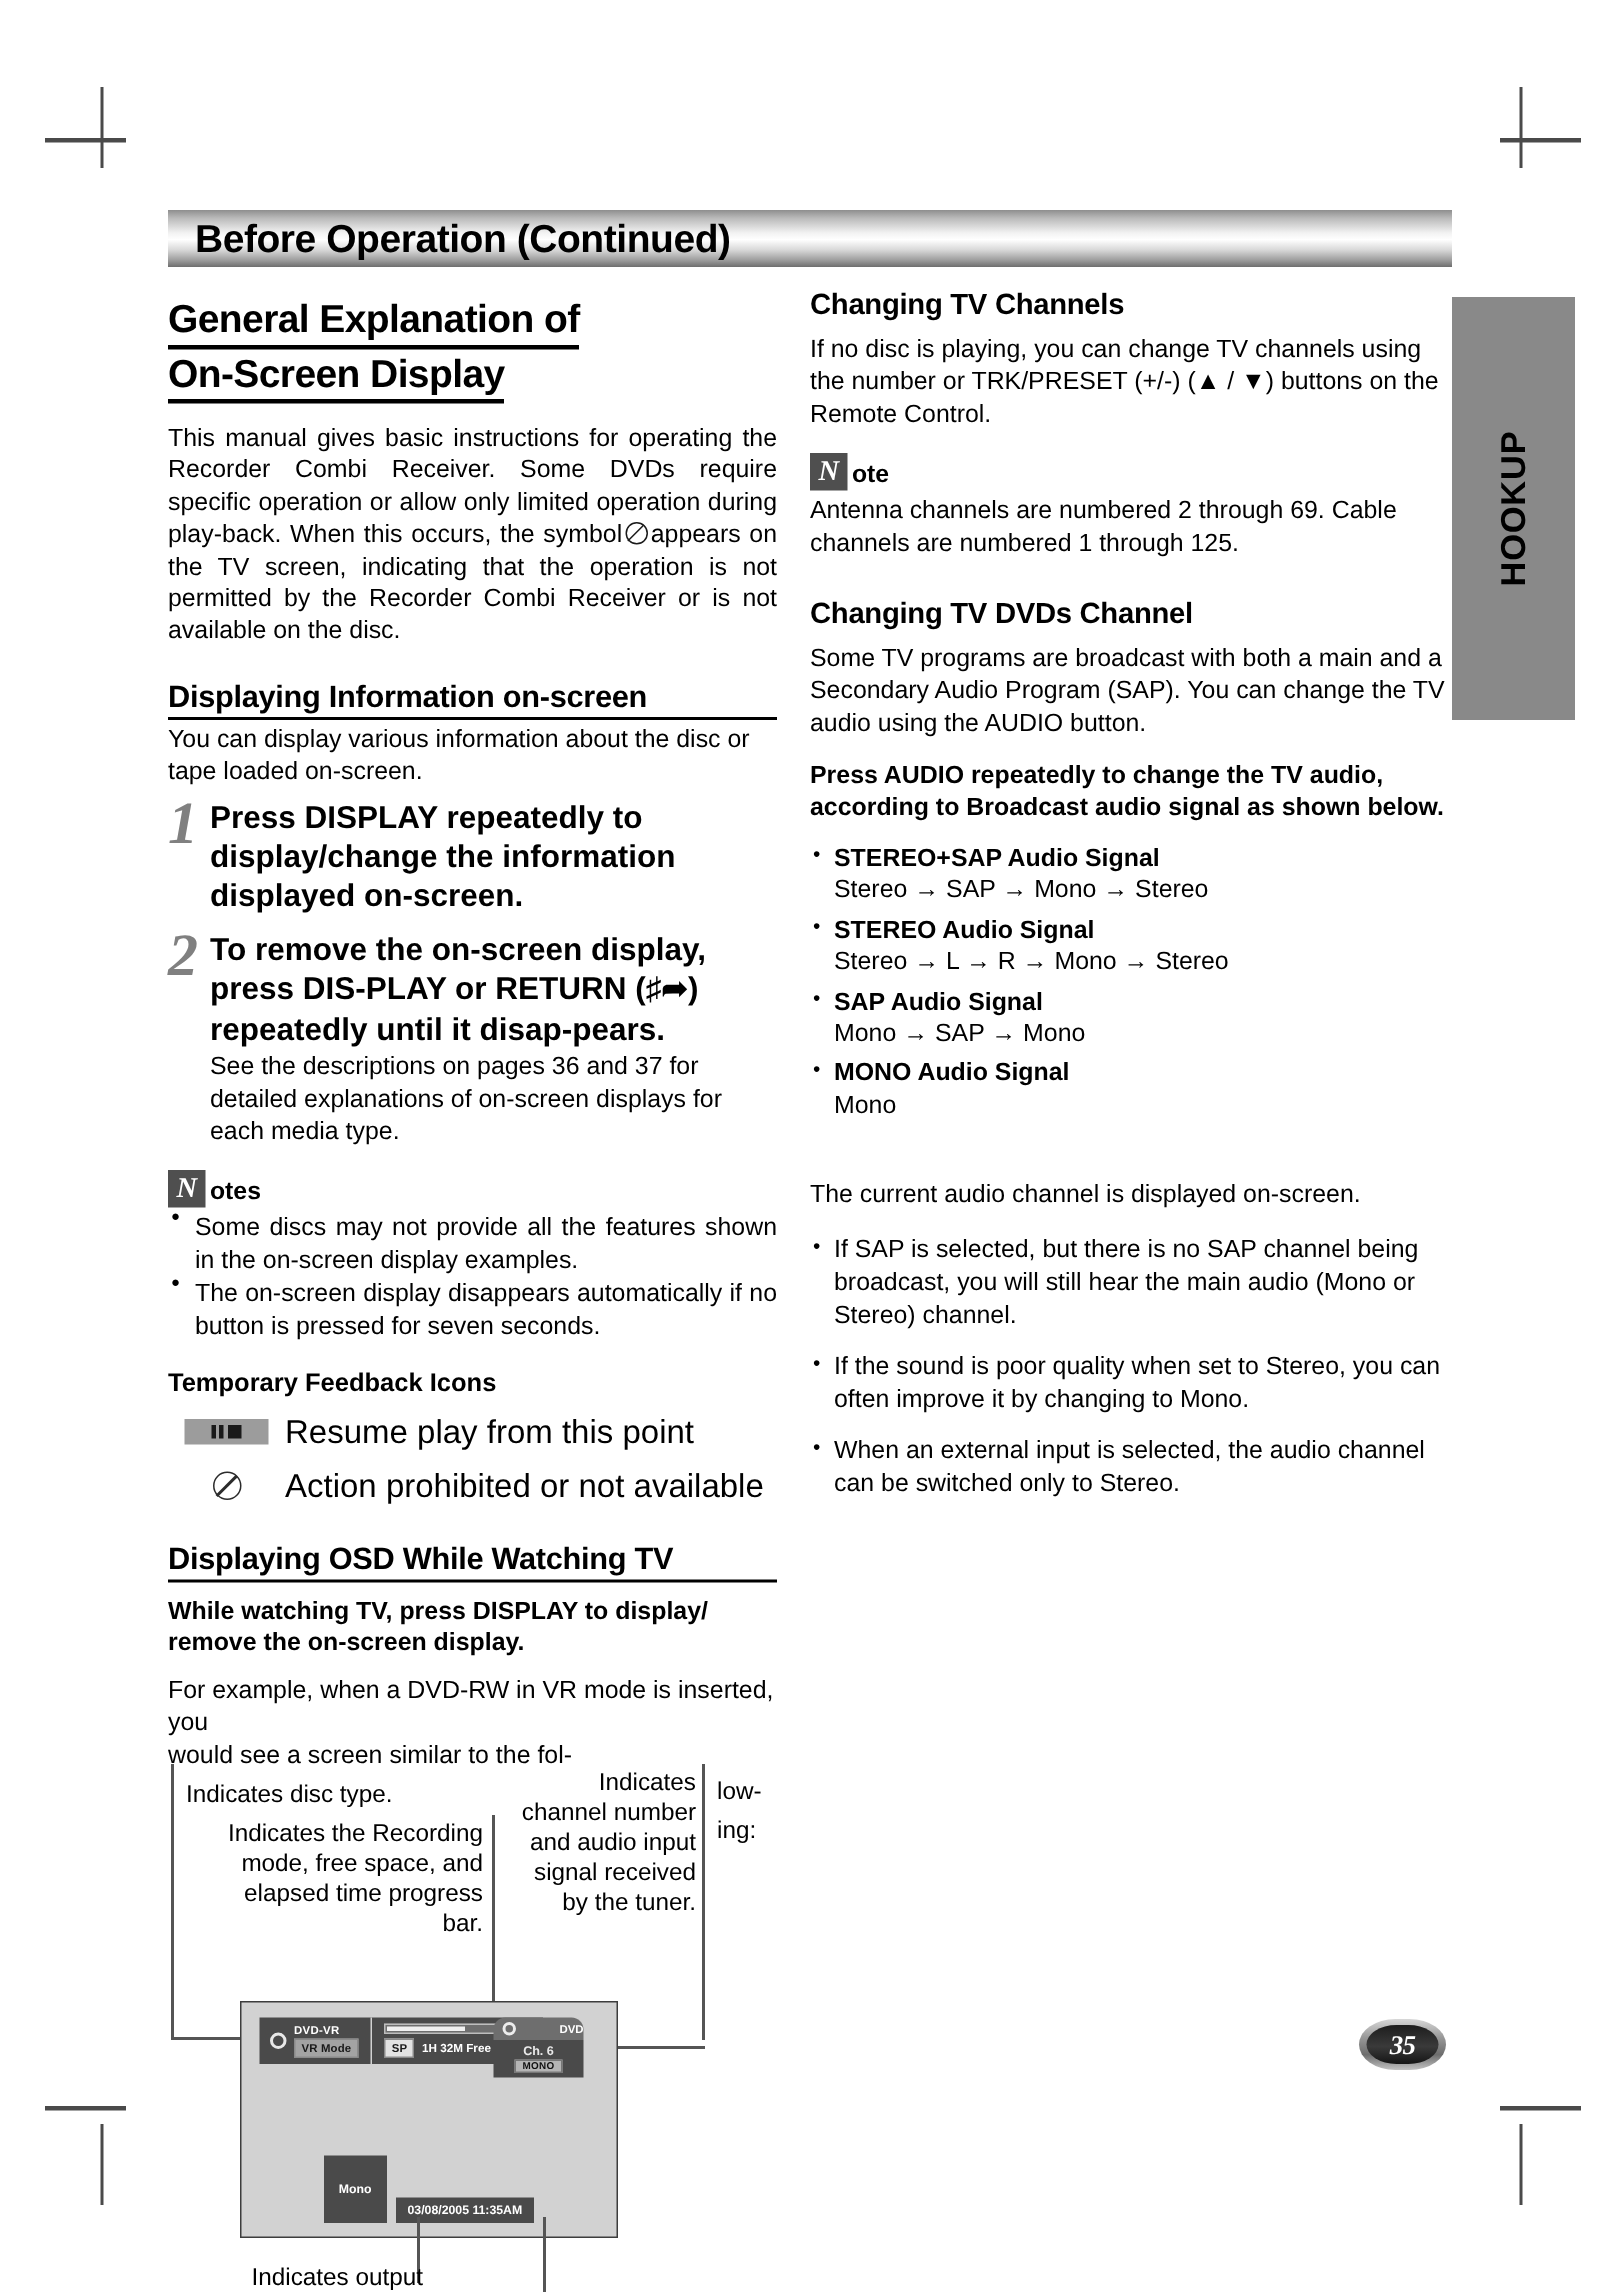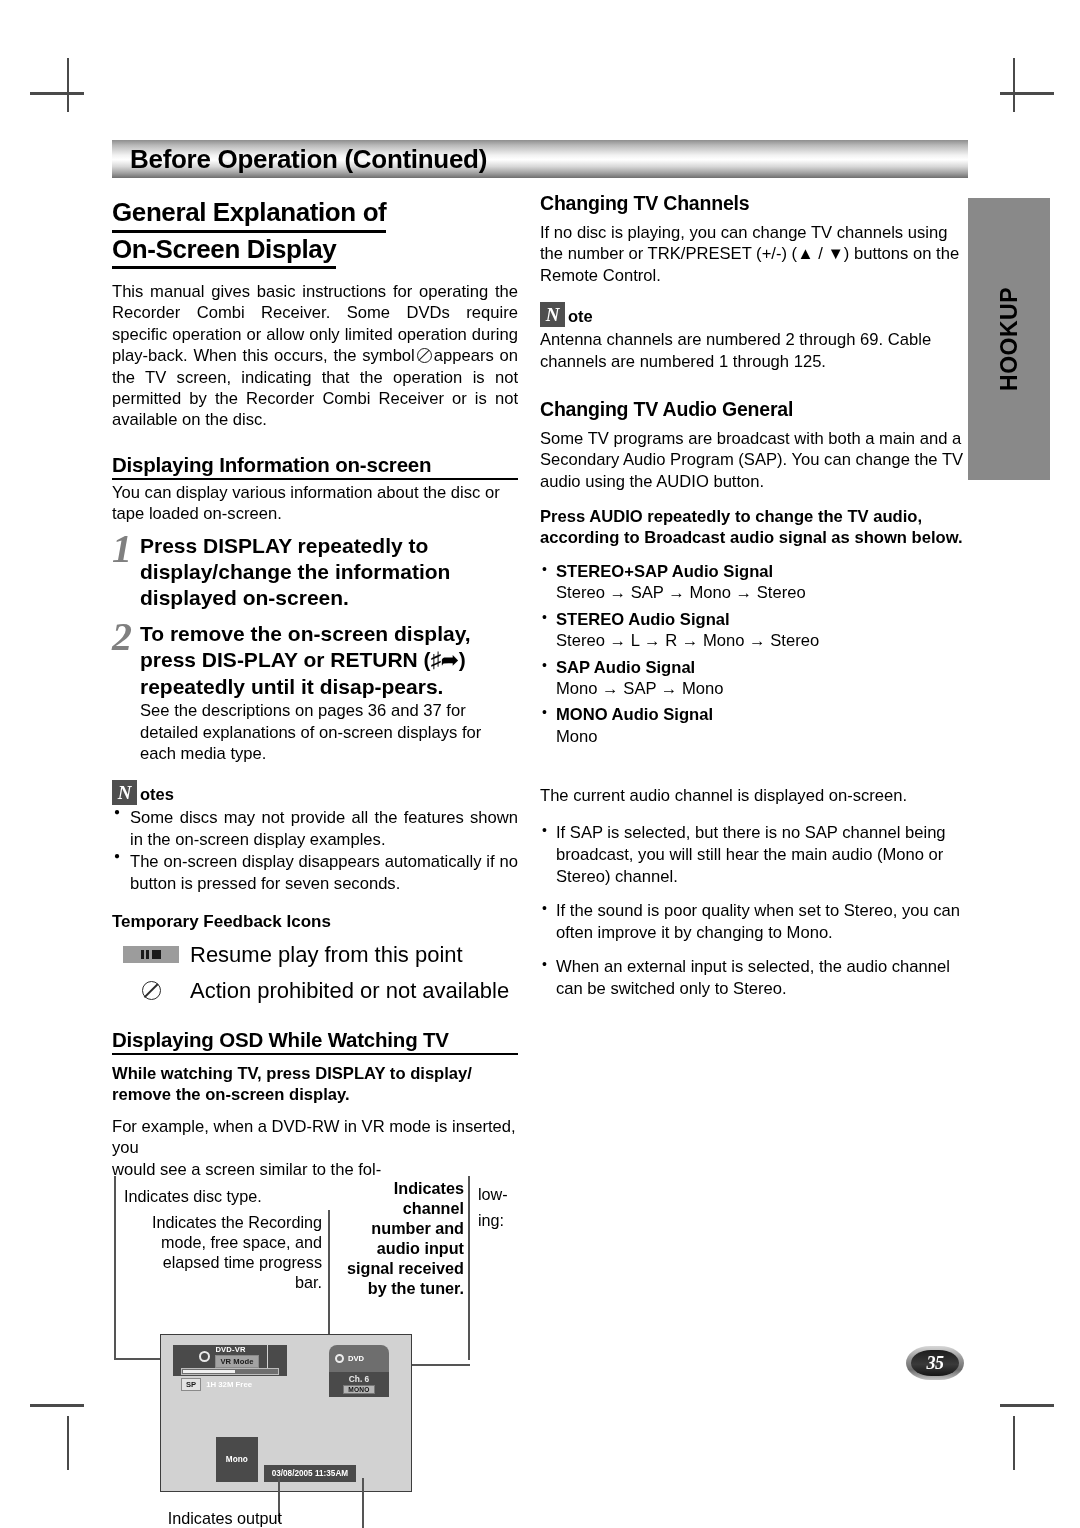--- a/index.html
+++ b/index.html
@@ -165,21 +165,21 @@
   .figure { position:relative; margin-top:2px; height:330px; }
   .cal { position:absolute; font-size:16.2px; line-height:1.24; }
   .vline { position:absolute; background:#555; width:1.6px; }
   .hline { position:absolute; background:#555; height:1.6px; }
 
   .tvscreen {
     position:absolute; left:48px; top:152px; width:252px; height:158px;
     background:#d2d2d2; border:1.6px solid #3d3d3d;
   }
   .osd-top { position:absolute; left:12px; top:10px; display:flex; }
-  .osd-block { background:#4a4a4a; display:flex; align-items:center; height:31px;flex-direction:column; }
+  .osd-block { background:#4a4a4a; display:flex; align-items:center; height:31px; }
   .osd-disc { padding:0 8px 0 7px; display:flex; align-items:center; gap:5px;
               border-right:1.6px solid #d2d2d2; height:31px; }
   .disc-circle {
     width:11px; height:11px; border-radius:50%; border:2px solid #e8e8e8;
     flex:0 0 11px;
   }
   .disc-txt { display:flex; flex-direction:column; gap:1px; }
   .disc-name { color:#fff; font-size:7.6px; font-weight:bold; letter-spacing:0.2px; }
   .disc-mode {
     background:#a3a3a3; color:#1a1a1a; font-size:7.6px; font-weight:bold;
@@ -194,22 +194,22 @@
   .rec-line { display:flex; align-items:center; gap:5px; }
   .rec-sp { background:#e3e3e3; color:#1a1a1a; font-size:7.6px; font-weight:bold;
             padding:1px 4px; border:1px solid #8a8a8a; }
   .rec-free { color:#fff; font-size:7.8px; font-weight:bold; }
 
   .osd-tuner {
     position:absolute; right:22px; top:10px; width:60px;
     display:flex; flex-direction:column; align-items:stretch;
   }
   .tuner-head {
-    background:#6e6e6e; height:27px; border-radius:8px 8px 0 0;
-    display:flex; align-items:center; gap:4px; padding-left:6px;
+    background:#6e6e6e; height:15px; border-radius:8px 8px 0 0;
+    display:flex; align-items:center; gap:20px; padding-left:6px;justify-content:space-between;
   }
   .tuner-head .tcirc {
     width:9px; height:9px; border-radius:50%; border:2px solid #ececec;
   }
   .tuner-head .tname { color:#fff; font-size:7.6px; font-weight:bold; }
   .tuner-body {
     background:#4a4a4a; padding:2px 0 3px 0; display:flex;
     flex-direction:column; align-items:center; gap:1px;
   }
   .tuner-ch { color:#e9e9e9; font-size:8.4px; font-weight:bold; }
@@ -340,21 +340,21 @@
 
         <div class="vline" style="left:2px; top:-6px; height:182px;"></div>
         <div class="hline" style="left:2px; top:176px; width:62px;"></div>
         <div class="cal" style="left:12px; top:4px; width:200px;">Indicates disc type.</div>
 
         <div class="vline" style="left:216px; top:28px; height:140px;"></div>
         <div class="cal" style="left:30px; top:30px; width:180px; text-align:right;">Indicates the Recording mode, free space, and elapsed time progress bar.</div>
 
         <div class="vline" style="left:356px; top:-6px; height:184px;"></div>
         <div class="hline" style="left:286px; top:182px; width:72px;"></div>
-        <div class="cal" style="left:228px; top:-4px; width:124px; text-align:right;font-weight:bold;">Indicates channel number and audio input signal received by the tuner.</div>
+        <div class="cal" style="left:228px; top:-4px; width:124px; text-align:right;">Indicates channel number and audio input signal received by the tuner.</div>
 
         <div class="tvscreen">
 
           <div class="osd-top">
             <div class="osd-block">
               <div class="osd-disc">
                 <span class="disc-circle"></span>
                 <span class="disc-txt">
                   <span class="disc-name">DVD-VR</span>
                   <span class="disc-mode">VR Mode</span>
@@ -402,21 +402,21 @@
 
       <h3 class="h-right">Changing TV Channels</h3>
       <p class="body">If no disc is playing, you can change TV channels using the number or TRK/PRESET (+/-) (▲ / ▼) buttons on the Remote Control.</p>
 
       <div class="note-head">
         <div class="note-glyph">N</div>
         <div class="note-word">ote</div>
       </div>
       <p class="body">Antenna channels are numbered 2 through 69. Cable channels are numbered 1 through 125.</p>
 
-      <h3 class="h-right spaced">Changing TV Audio General</h3>
+      <h3 class="h-right spaced">Changing TV DVDs Channel</h3>
       <p class="body">Some TV programs are broadcast with both a main and a Secondary Audio Program (SAP). You can change the TV audio using the AUDIO button.</p>
 
       <p class="body" style="font-weight:bold;margin-top:15px;line-height:1.26;">Press AUDIO repeatedly to change the TV audio, according to Broadcast audio signal as shown below.</p>
 
       <ul class="dots" style="margin-top:12px;">
         <li>
           <div class="sig-title">STEREO+SAP Audio Signal</div>
           <div class="sig-chain">Stereo → SAP → Mono → Stereo</div>
         </li>
         <li>

